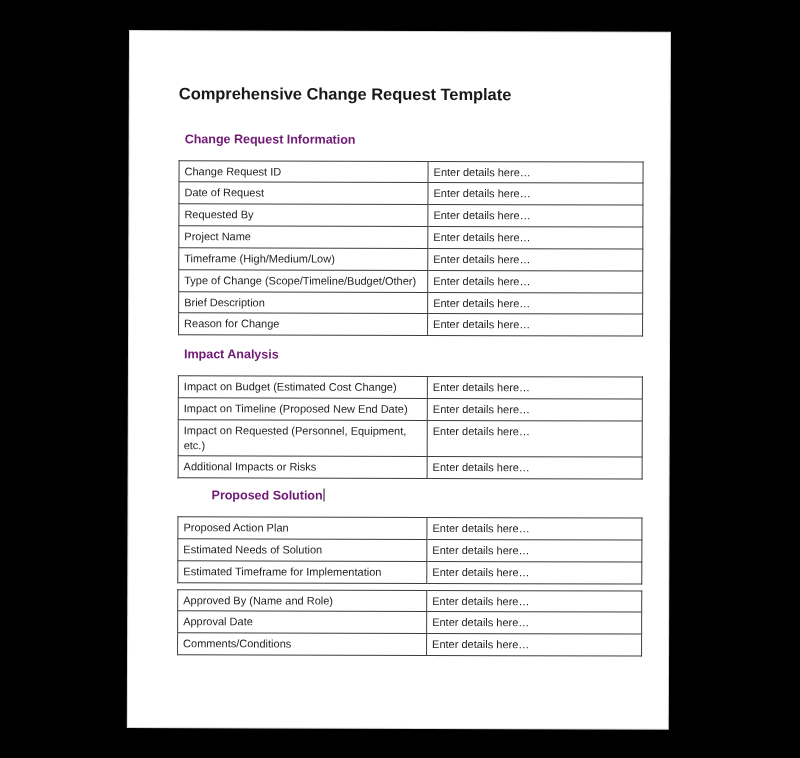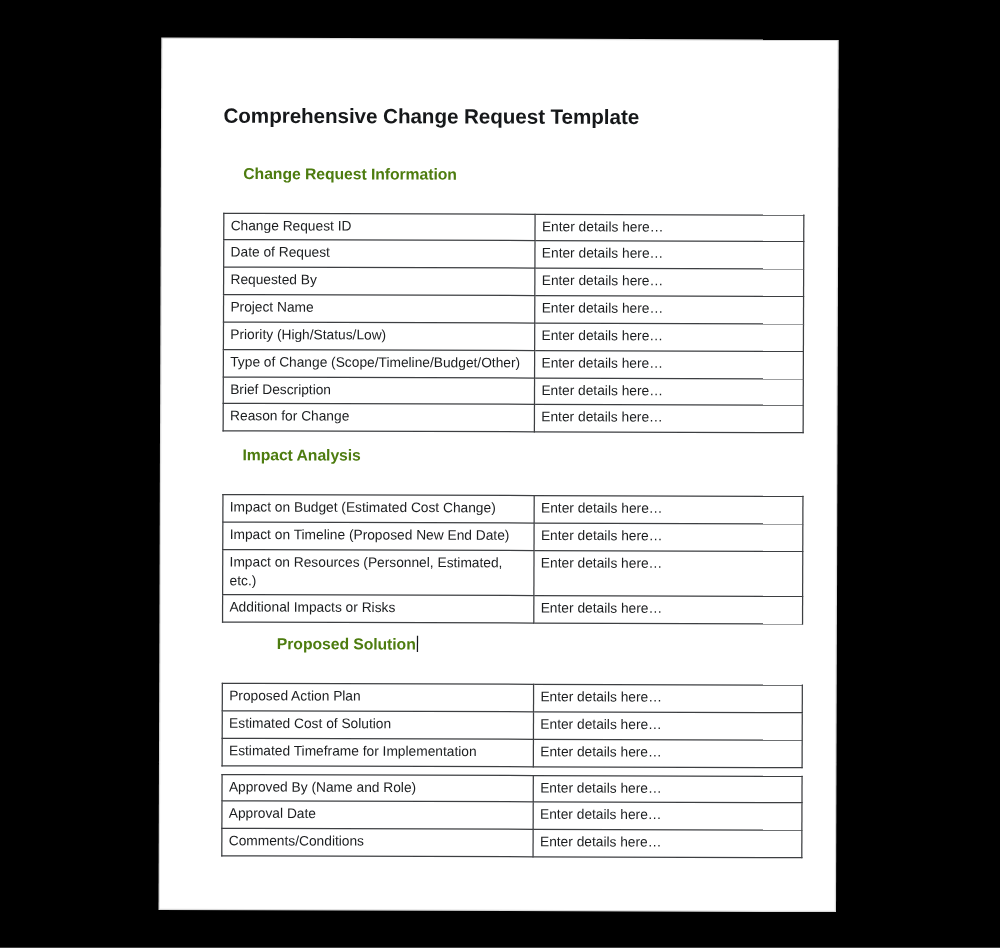--- a/index.html
+++ b/index.html
@@ -55,22 +55,22 @@
     white-space: nowrap;
   }
 
   .section {
     margin-top: 0;
   }
 
   .section-heading {
     font-size: 12.6px;
     font-weight: bold;
-    color: #4d7c0f;
-    margin: 16px;
+    color: #701a75;
+    margin: 6px;
     line-height: 1.25;
     letter-spacing: -0.05px;
     position: relative;
     display: inline-block;
     white-space: nowrap;
   }
 
   
   .sec-1 .section-heading { margin-top: 28px; }
   .sec-2 .section-heading { margin-top: 12px; }
@@ -148,21 +148,21 @@
             </tr>
             <tr>
               <td class="label-cell">Requested By</td>
               <td class="value-cell">Enter details here…</td>
             </tr>
             <tr>
               <td class="label-cell">Project Name</td>
               <td class="value-cell">Enter details here…</td>
             </tr>
             <tr>
-              <td class="label-cell">Priority (High/Status/Low)</td>
+              <td class="label-cell">Timeframe (High/Medium/Low)</td>
               <td class="value-cell">Enter details here…</td>
             </tr>
             <tr>
               <td class="label-cell wrap">Type of Change (Scope/Timeline/Budget/Other)</td>
               <td class="value-cell">Enter details here…</td>
             </tr>
             <tr>
               <td class="label-cell">Brief Description</td>
               <td class="value-cell">Enter details here…</td>
             </tr>
@@ -180,41 +180,41 @@
           <tbody>
             <tr>
               <td class="label-cell">Impact on Budget (Estimated Cost Change)</td>
               <td class="value-cell">Enter details here…</td>
             </tr>
             <tr>
               <td class="label-cell">Impact on Timeline (Proposed New End Date)</td>
               <td class="value-cell">Enter details here…</td>
             </tr>
             <tr>
-              <td class="label-cell wrap">Impact on Resources (Personnel, Estimated, etc.)</td>
+              <td class="label-cell wrap">Impact on Requested (Personnel, Equipment, etc.)</td>
               <td class="value-cell">Enter details here…</td>
             </tr>
             <tr>
               <td class="label-cell">Additional Impacts or Risks</td>
               <td class="value-cell">Enter details here…</td>
             </tr>
           </tbody>
         </table>
       </div>
 
       <div class="section sec-3">
         <h2 class="section-heading"><span>Proposed Solution</span><span class="caret"></span></h2>
         <table class="form-table">
           <tbody>
             <tr>
               <td class="label-cell">Proposed Action Plan</td>
               <td class="value-cell">Enter details here…</td>
             </tr>
             <tr>
-              <td class="label-cell">Estimated Cost of Solution</td>
+              <td class="label-cell">Estimated Needs of Solution</td>
               <td class="value-cell">Enter details here…</td>
             </tr>
             <tr>
               <td class="label-cell">Estimated Timeframe for Implementation</td>
               <td class="value-cell">Enter details here…</td>
             </tr>
           </tbody>
         </table>
       </div>
 

